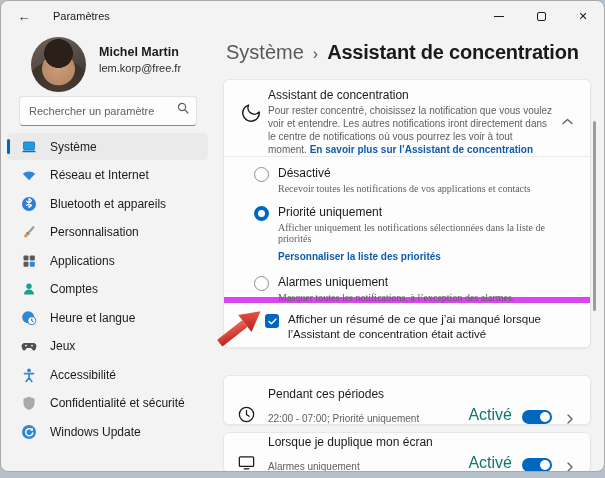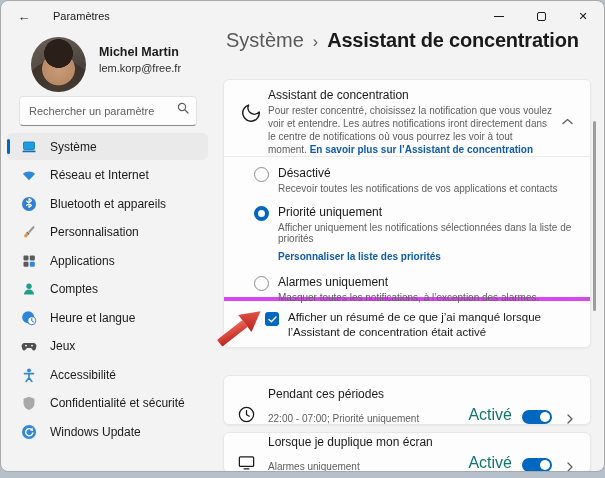--- a/index.html
+++ b/index.html
@@ -43,41 +43,41 @@
     position:relative; height:27px; margin-bottom:1.5px; display:flex; align-items:center;
     border-radius:5px; padding-left:14px; cursor:default;
   }
   .nav-item.active { background:#eaeaea; }
   .nav-item.active::before {
     content:""; position:absolute; left:0; top:6px; bottom:6px; width:3px; border-radius:2px; background:#0067c0;
   }
   .nav-ico { width:16px; height:16px; margin-right:13px; flex:0 0 16px; display:flex; align-items:center; justify-content:center; }
   .nav-label { font-size:12px; color:#1b1b1b; white-space:nowrap; }
   
-  .breadcrumb { position:absolute; left:225px; top:28px; font-size:20px; color:#1a1a1a; white-space:nowrap; }
+  .breadcrumb { position:absolute; left:225px; top:40px; font-size:20px; color:#1a1a1a; white-space:nowrap; }
   .bc-root { color:#595959; font-weight:400; }
   .bc-sep { color:#595959; margin:0 9px; font-size:16px; }
   .bc-title { font-weight:700; letter-spacing:-0.2px; }
   .card { position:absolute; left:222px; width:368px; background:#fdfdfd; border:1px solid #e7e7e7; border-radius:6px; box-shadow:0 1px 2px rgba(0,0,0,0.05); }
   .card-expander { top:78px; height:269px; overflow:hidden; }
   .exp-header { height:77px; display:flex; border-bottom:1px solid #ececec; padding:8px 10px 2px 10px; }
   .exp-icon-col { width:34px; flex:0 0 34px; display:flex; justify-content:center; padding-top:14px; }
   .exp-text-col { flex:1; max-width:318px; }
   .exp-title { font-size:12px; color:#1a1a1a; margin-bottom:2px; }
   .exp-desc { font-size:10px; line-height:13px; color:#5f5f5f; }
   .exp-desc a { color:#0f5bad; font-weight:bold; text-decoration:none; }
   .exp-chevron-col { width:26px; flex:0 0 26px; display:flex; align-items:center; justify-content:center; }
   .radio-sec { height:140px; padding:9px 10px 0 30px; }
   .radio-row { display:flex; margin-bottom:11px; }
   .radio-ctrl { width:15px; height:15px; flex:0 0 15px; border-radius:50%; border:1px solid #8f8f8f; background:#fdfdfd; margin-right:9px; margin-top:1px; }
   .radio-ctrl.checked { border:4.5px solid #0067c0; background:#fff; }
   .radio-label { font-size:12px; color:#1a1a1a; }
-  .radio-desc { font-size:10px; color:#5f5f5f; margin-top:3px; }
+  .radio-desc { font-size:10px; color:#5f5f5f; margin-top:3px;font-family:Liberation Serif, serif; }
   .radio-link { display:inline-block; font-size:10px; font-weight:bold; color:#0f5bad; margin-top:7px; text-decoration:none; }
-  .check-sec { height:52px; border-top:4px solid #d946ef; display:flex; padding:9px 12px 8px 41px; }
+  .check-sec { height:52px; border-top:6px solid #d946ef; display:flex; padding:9px 12px 8px 41px; }
   .checkbox { width:14px; height:14px; flex:0 0 14px; border-radius:3px; background:#0067c0; margin-right:9px; margin-top:2px; display:flex; align-items:center; justify-content:center; }
   .check-label { font-size:11.5px; line-height:15px; color:#1a1a1a; max-width:300px; }
   .rules-title { position:absolute; left:224px; top:352px; font-size:12.5px; font-weight:bold; color:#1a1a1a; }
   .card-rule { height:50px; }
   .card-rule-a { top:374px; }
   .card-rule-b { top:431px; height:41px; }
   .rule-row { display:flex; align-items:flex-end; height:100%; padding:0 12px 0 0; }
   .rule-icon-col { width:44px; flex:0 0 44px; display:flex; justify-content:center; }
   .rule-text-col { flex:1; }
   .rule-title { font-size:12px; color:#1a1a1a; }

